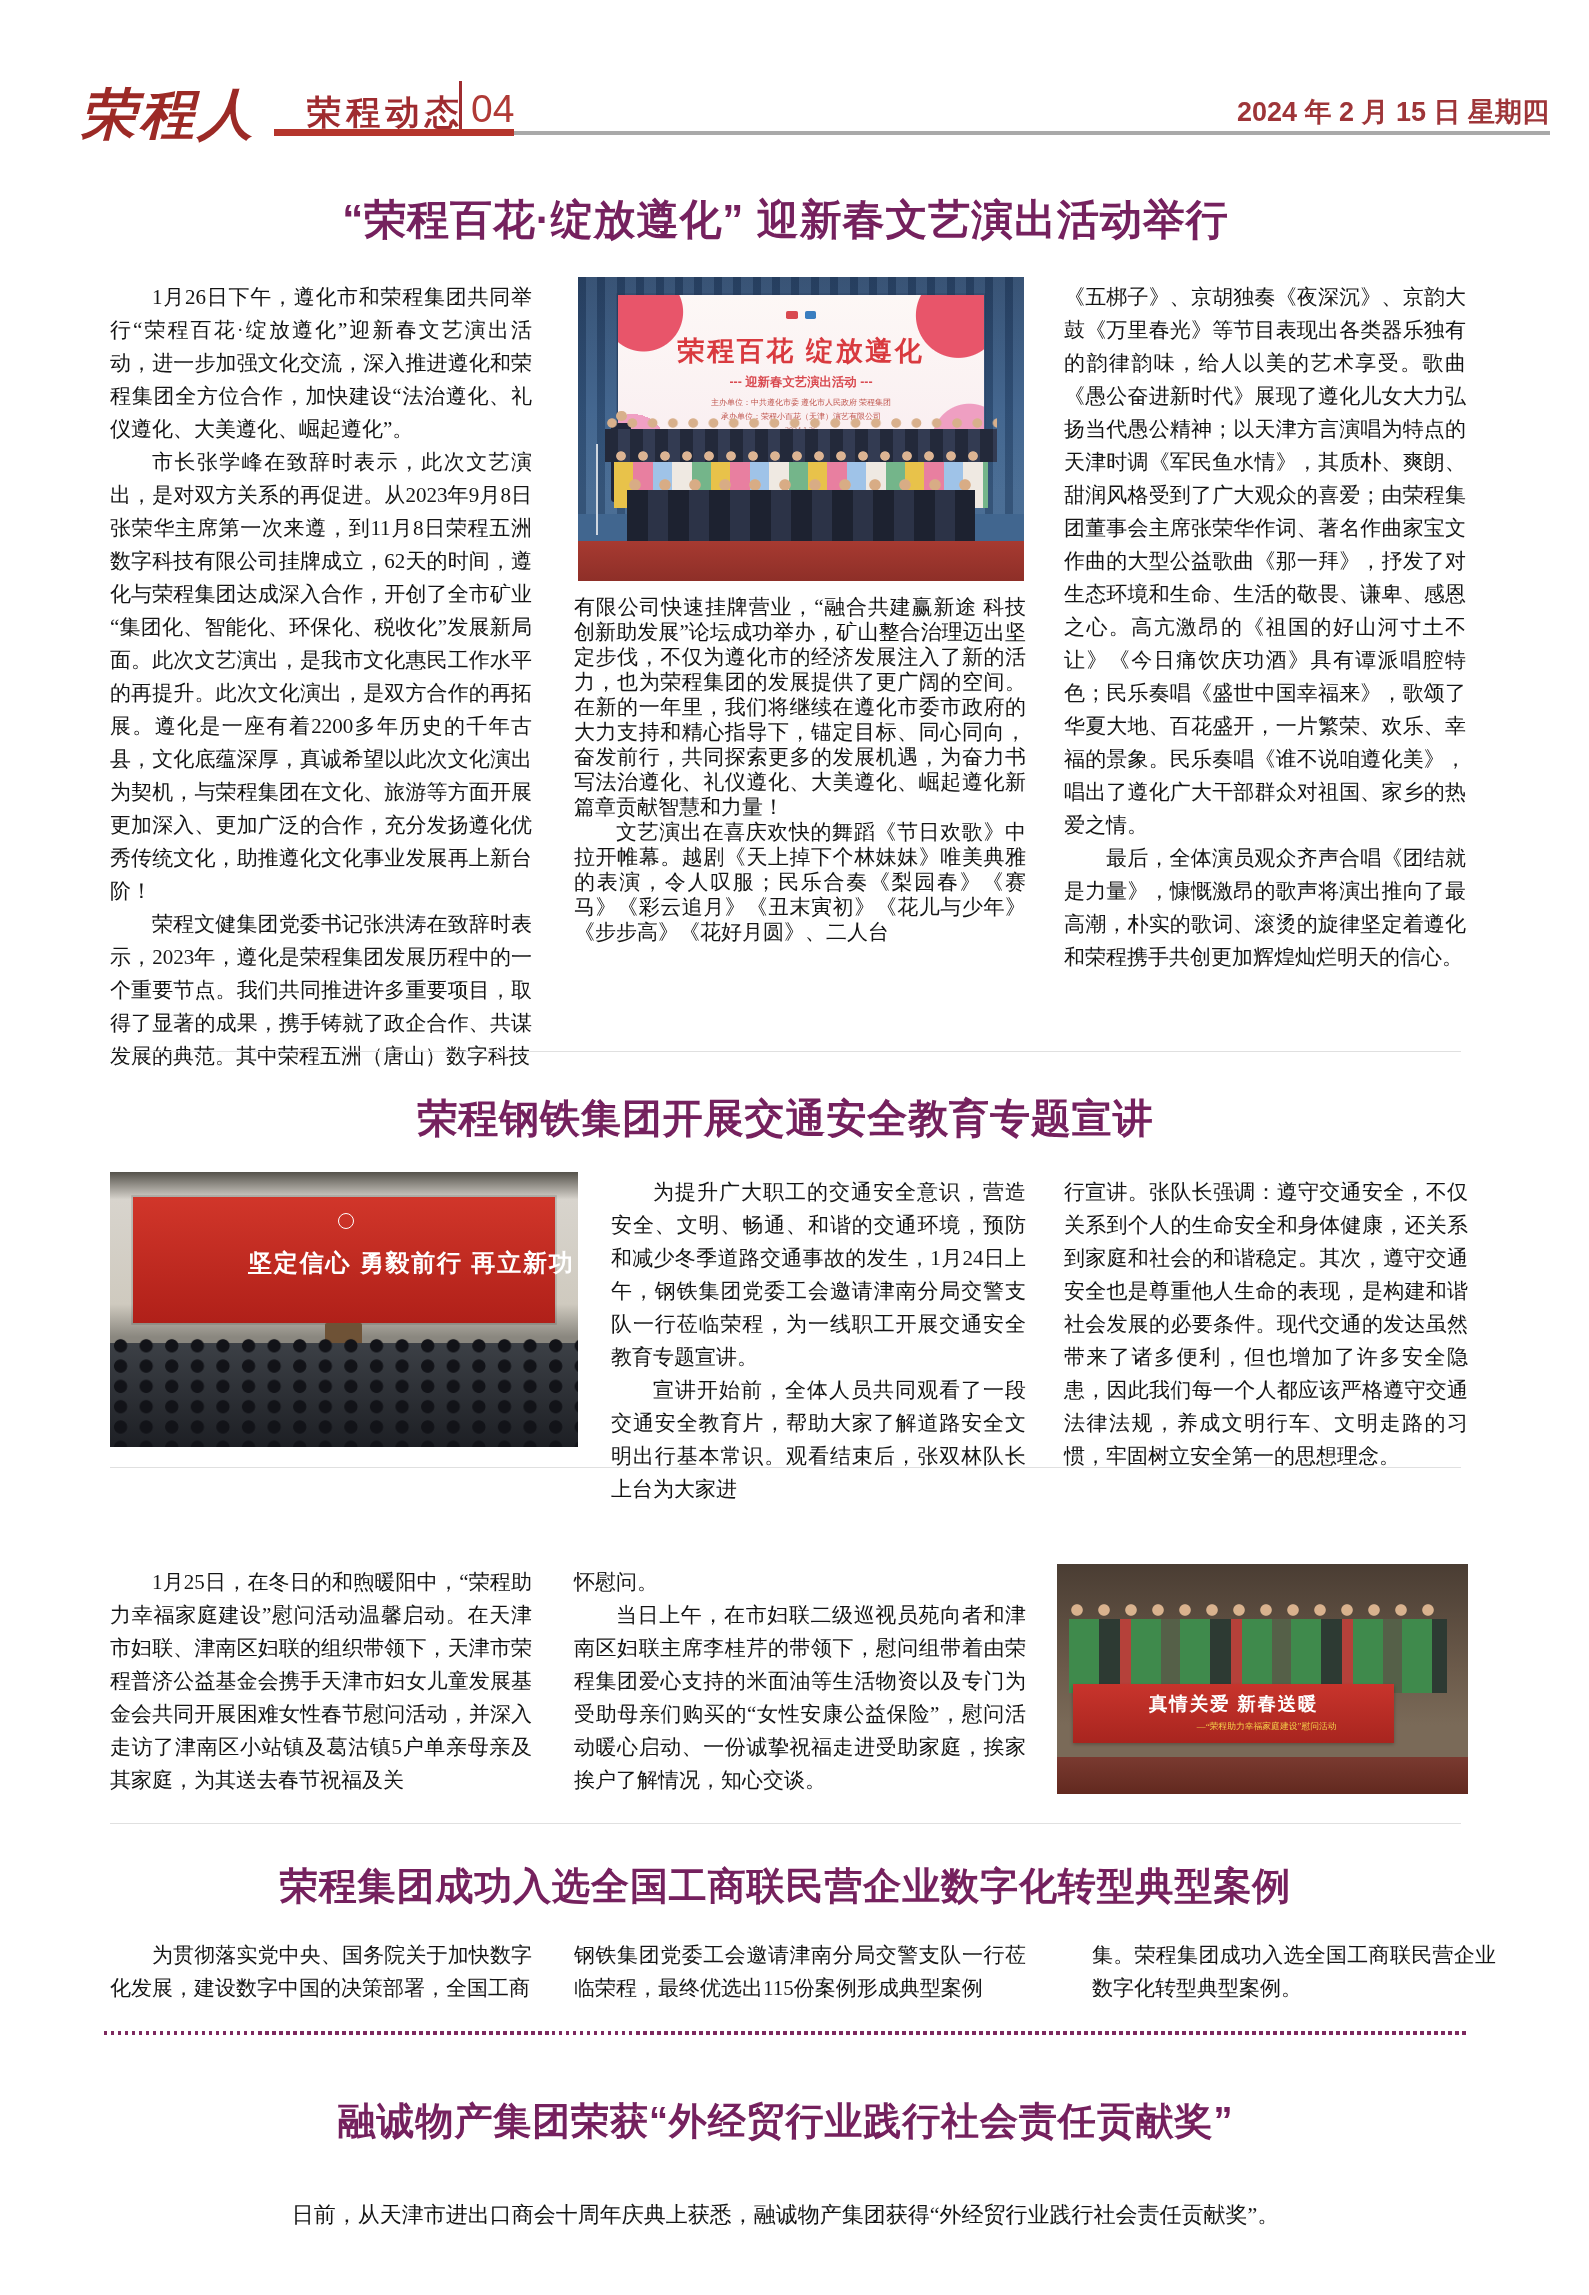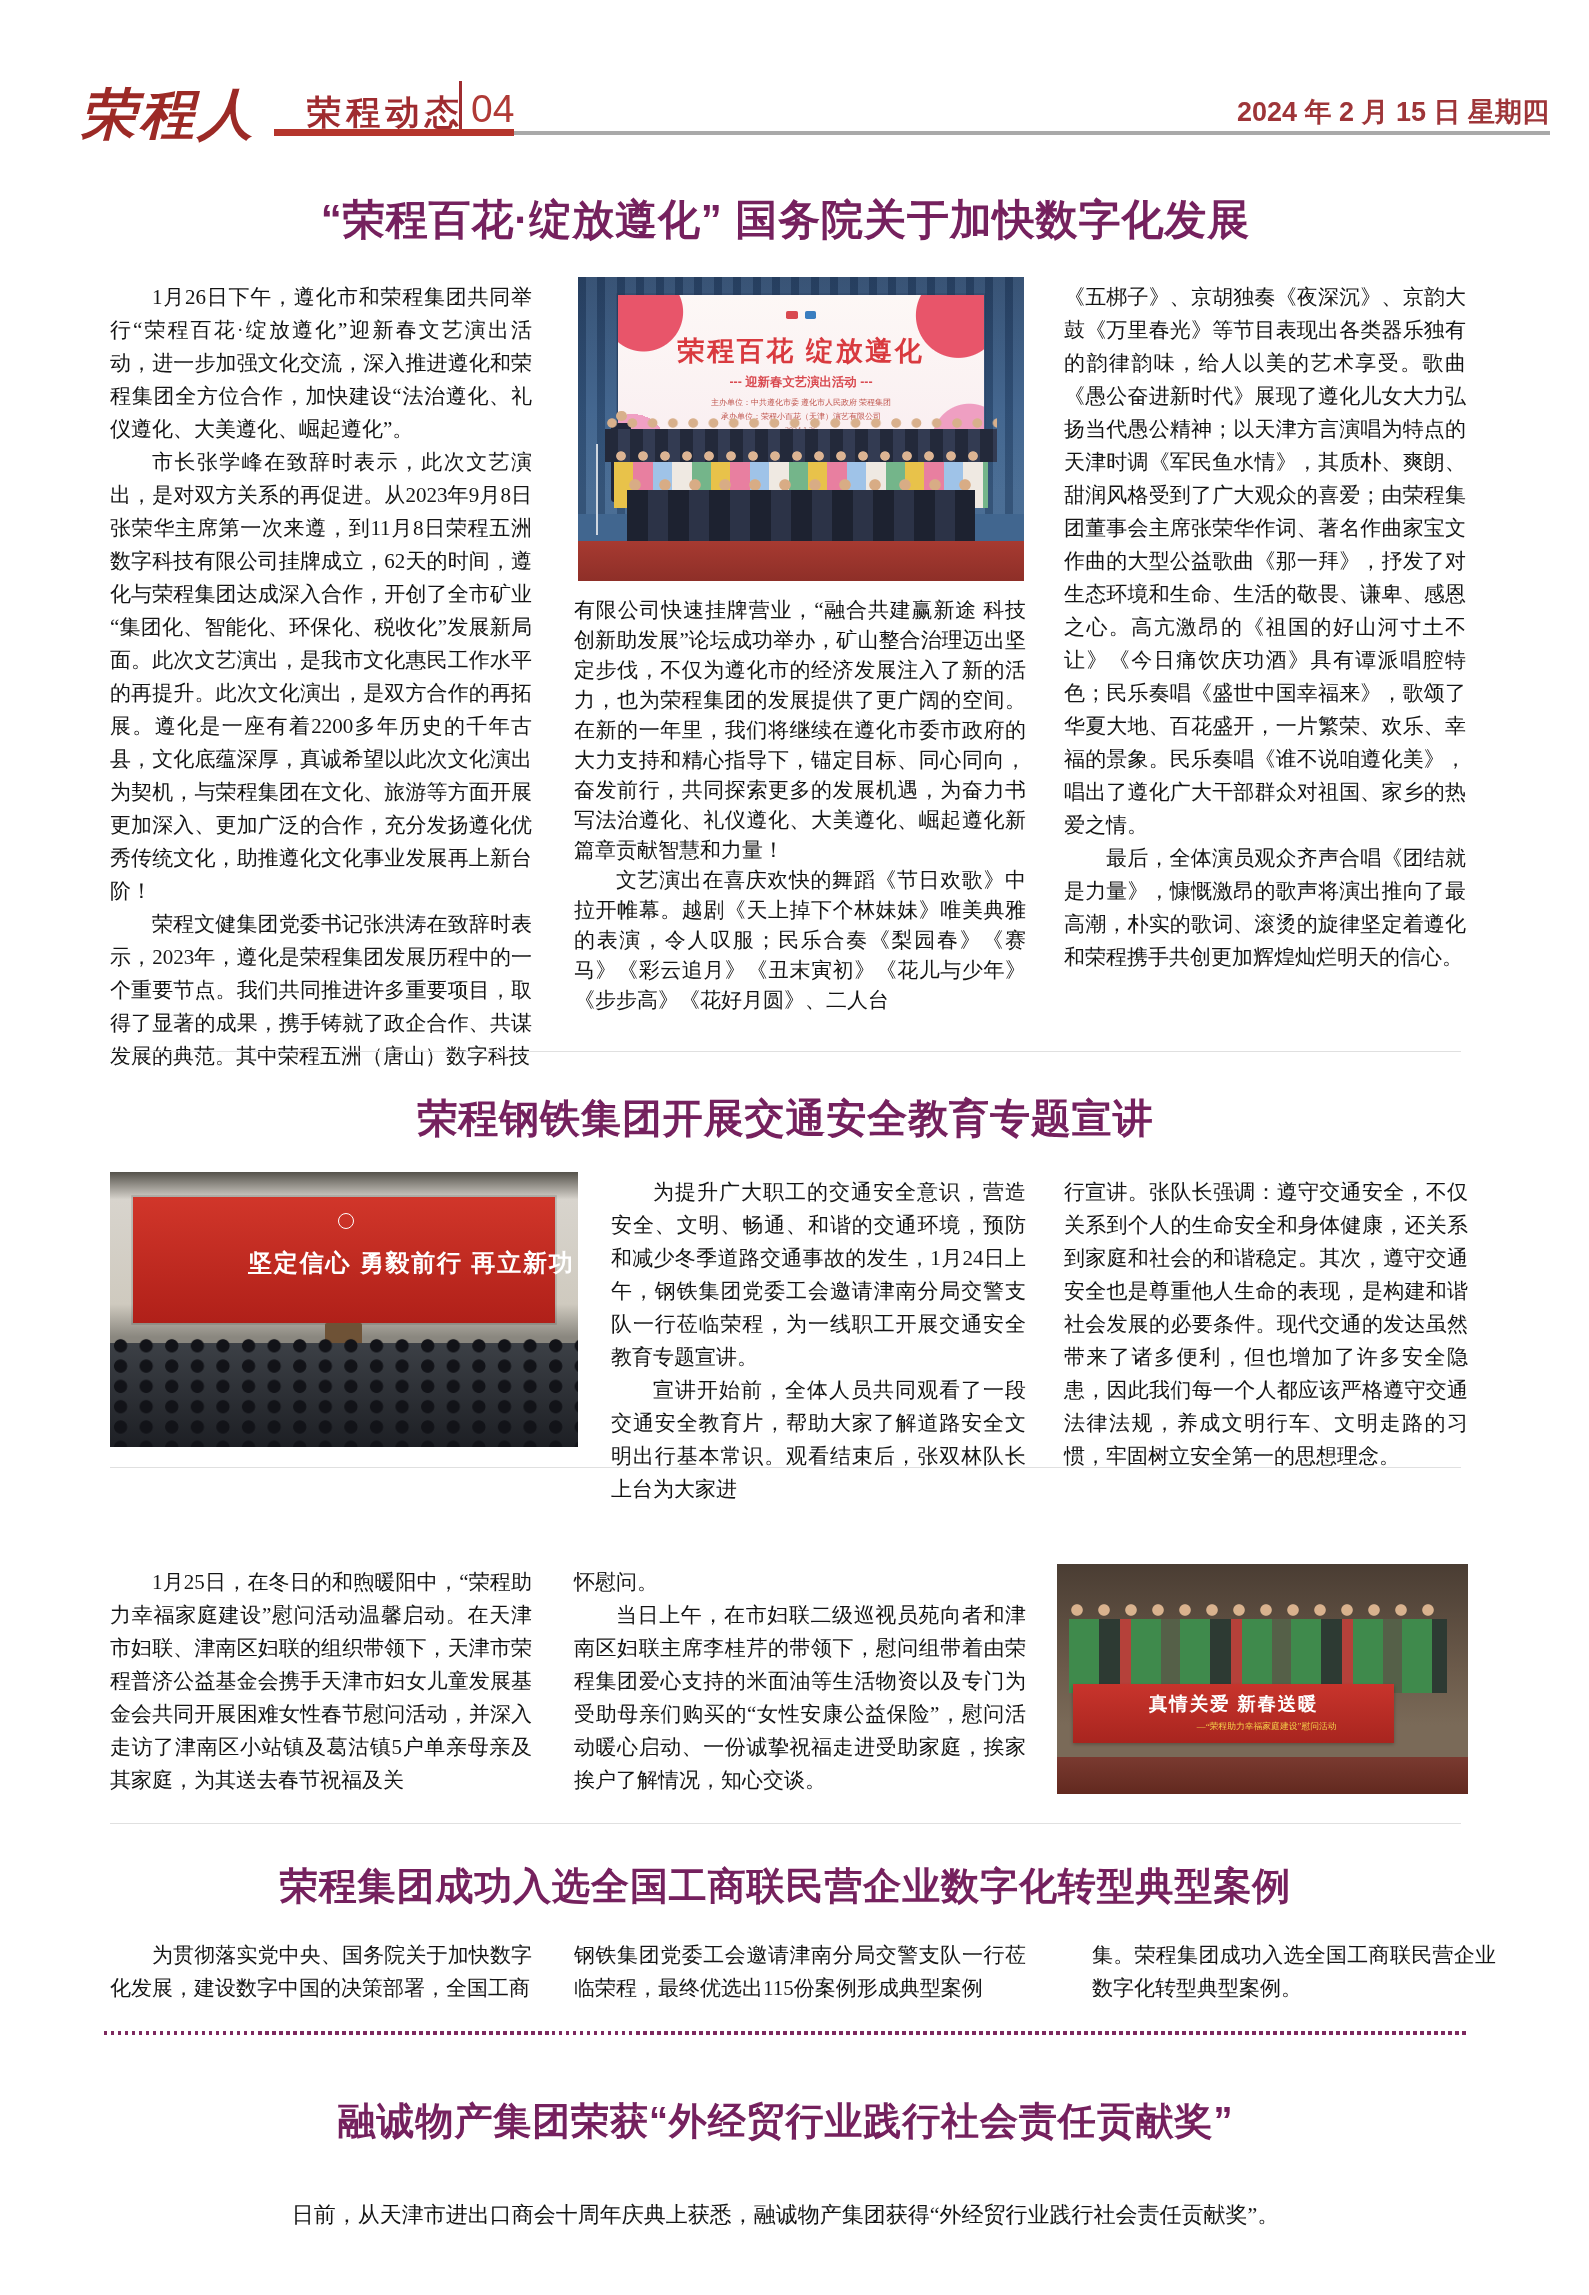--- a/index.html
+++ b/index.html
@@ -26,21 +26,21 @@
   .h1{top:192px;font-size:42px;}
   .h2{top:1091px;font-size:40px;}
   .h3{top:1499px;font-size:40px;}
   .h4{top:1861px;font-size:38px;}
   .h5{top:2096px;font-size:38px;}
 
   
   .col{text-align:justify;font-size:21px;line-height:33px;color:#141414;}
   .col p{margin:0;}
   .col p.ind{text-indent:2em;}
-  .a1c2{line-height:30px;}
+  .a1c2{line-height:25px;}
   .a5line{left:110px;top:2200px;width:1351px;text-align:center;font-size:22px;color:#141414;}
 
   .sep{left:110px;width:1351px;height:0.9px;background:#e0e0e0;}
   .sep-dotted{left:104px;top:2031px;width:1364px;height:3.5px;
               background-image:repeating-linear-gradient(90deg,#7d2a5e 0 3.5px,rgba(0,0,0,0) 3.5px 7px);}
 
   
   .photo{overflow:hidden;}
   .ph1{left:578px;top:277px;width:446px;height:304px;
        background:linear-gradient(180deg,#2e4a6e 0%,#3a5f8a 45%,#41668f 70%);}
@@ -118,21 +118,21 @@
 <div id="page">
 
   <div class="abs logo">荣程人</div>
   <div class="abs section">荣程动态</div>
   <div class="abs mast-divider"></div>
   <div class="abs pageno">04</div>
   <div class="abs date">2024 年 2 月 15 日  星期四</div>
   <div class="abs rule-red"></div>
   <div class="abs rule-gray"></div>
 
-  <div class="abs headline h1">“荣程百花·绽放遵化” 国务院关于加快数字化发展</div>
+  <div class="abs headline h1">“荣程百花·绽放遵化” 迎新春文艺演出活动举行</div>
 
   <div class="abs col" style="left:110px;top:281px;width:422px;">
       <p class="ind">1月26日下午，遵化市和荣程集团共同举行“荣程百花·绽放遵化”迎新春文艺演出活动，进一步加强文化交流，深入推进遵化和荣程集团全方位合作，加快建设“法治遵化、礼仪遵化、大美遵化、崛起遵化”。</p>
       <p class="ind">市长张学峰在致辞时表示，此次文艺演出，是对双方关系的再促进。从2023年9月8日张荣华主席第一次来遵，到11月8日荣程五洲数字科技有限公司挂牌成立，62天的时间，遵化与荣程集团达成深入合作，开创了全市矿业“集团化、智能化、环保化、税收化”发展新局面。此次文艺演出，是我市文化惠民工作水平的再提升。此次文化演出，是双方合作的再拓展。遵化是一座有着2200多年历史的千年古县，文化底蕴深厚，真诚希望以此次文化演出为契机，与荣程集团在文化、旅游等方面开展更加深入、更加广泛的合作，充分发扬遵化优秀传统文化，助推遵化文化事业发展再上新台阶！</p>
       <p class="ind">荣程文健集团党委书记张洪涛在致辞时表示，2023年，遵化是荣程集团发展历程中的一个重要节点。我们共同推进许多重要项目，取得了显著的成果，携手铸就了政企合作、共谋发展的典范。其中荣程五洲（唐山）数字科技</p>
     </div>
 
   <div class="abs photo ph1">
     <div class="abs curtain"></div>
     <div class="abs screen">

